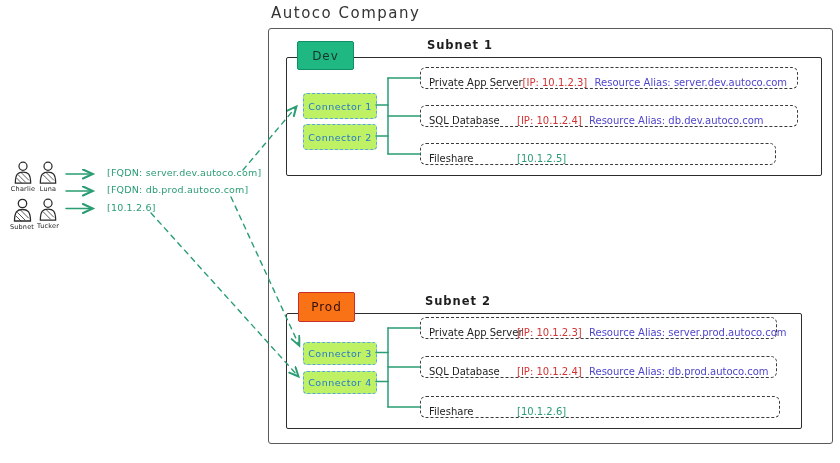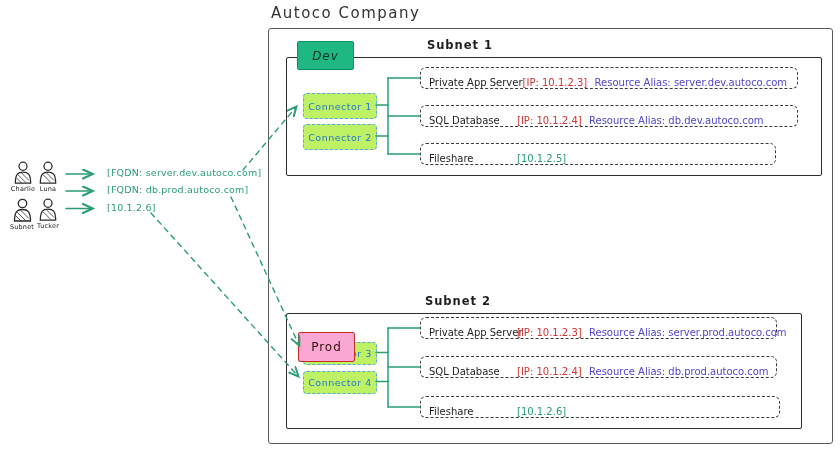--- a/index.html
+++ b/index.html
@@ -29,22 +29,22 @@
   }
   .subnet1-title{left:405px;top:38px;}
   .subnet2-title{left:403px;top:294px;}
 
   
   .env-label{
     width:55px;height:27px;z-index:5;border-radius:2px;
     display:flex;align-items:center;justify-content:center;
     font-size:12px;letter-spacing:1px;
   }
-  .env-dev{left:297px;top:41px;background:#20b882;border:1.6px solid #0f8f63;color:#17352a;font-style:italic;}
-  .env-prod{left:298px;top:292px;width:55px;height:28px;background:#f9a8d4;border:1.6px solid #c92f29;color:#330f0c;margin-top:40px;}
+  .env-dev{left:297px;top:41px;background:#20b882;border:1.6px solid #0f8f63;color:#17352a;}
+  .env-prod{left:298px;top:292px;width:55px;height:28px;background:#f97316;border:1.6px solid #c92f29;color:#330f0c;}
 
   
   .connector{
     width:72px;z-index:4;background:#bef264;
     border:1.4px dashed #57a6e8;border-radius:4px;
     display:flex;align-items:center;justify-content:center;
     font-size:9.5px;letter-spacing:0.5px;color:#2679cc;white-space:nowrap;
   }
   .conn1{left:303px;top:93px;height:24px;}
   .conn2{left:303px;top:124px;height:24px;}

